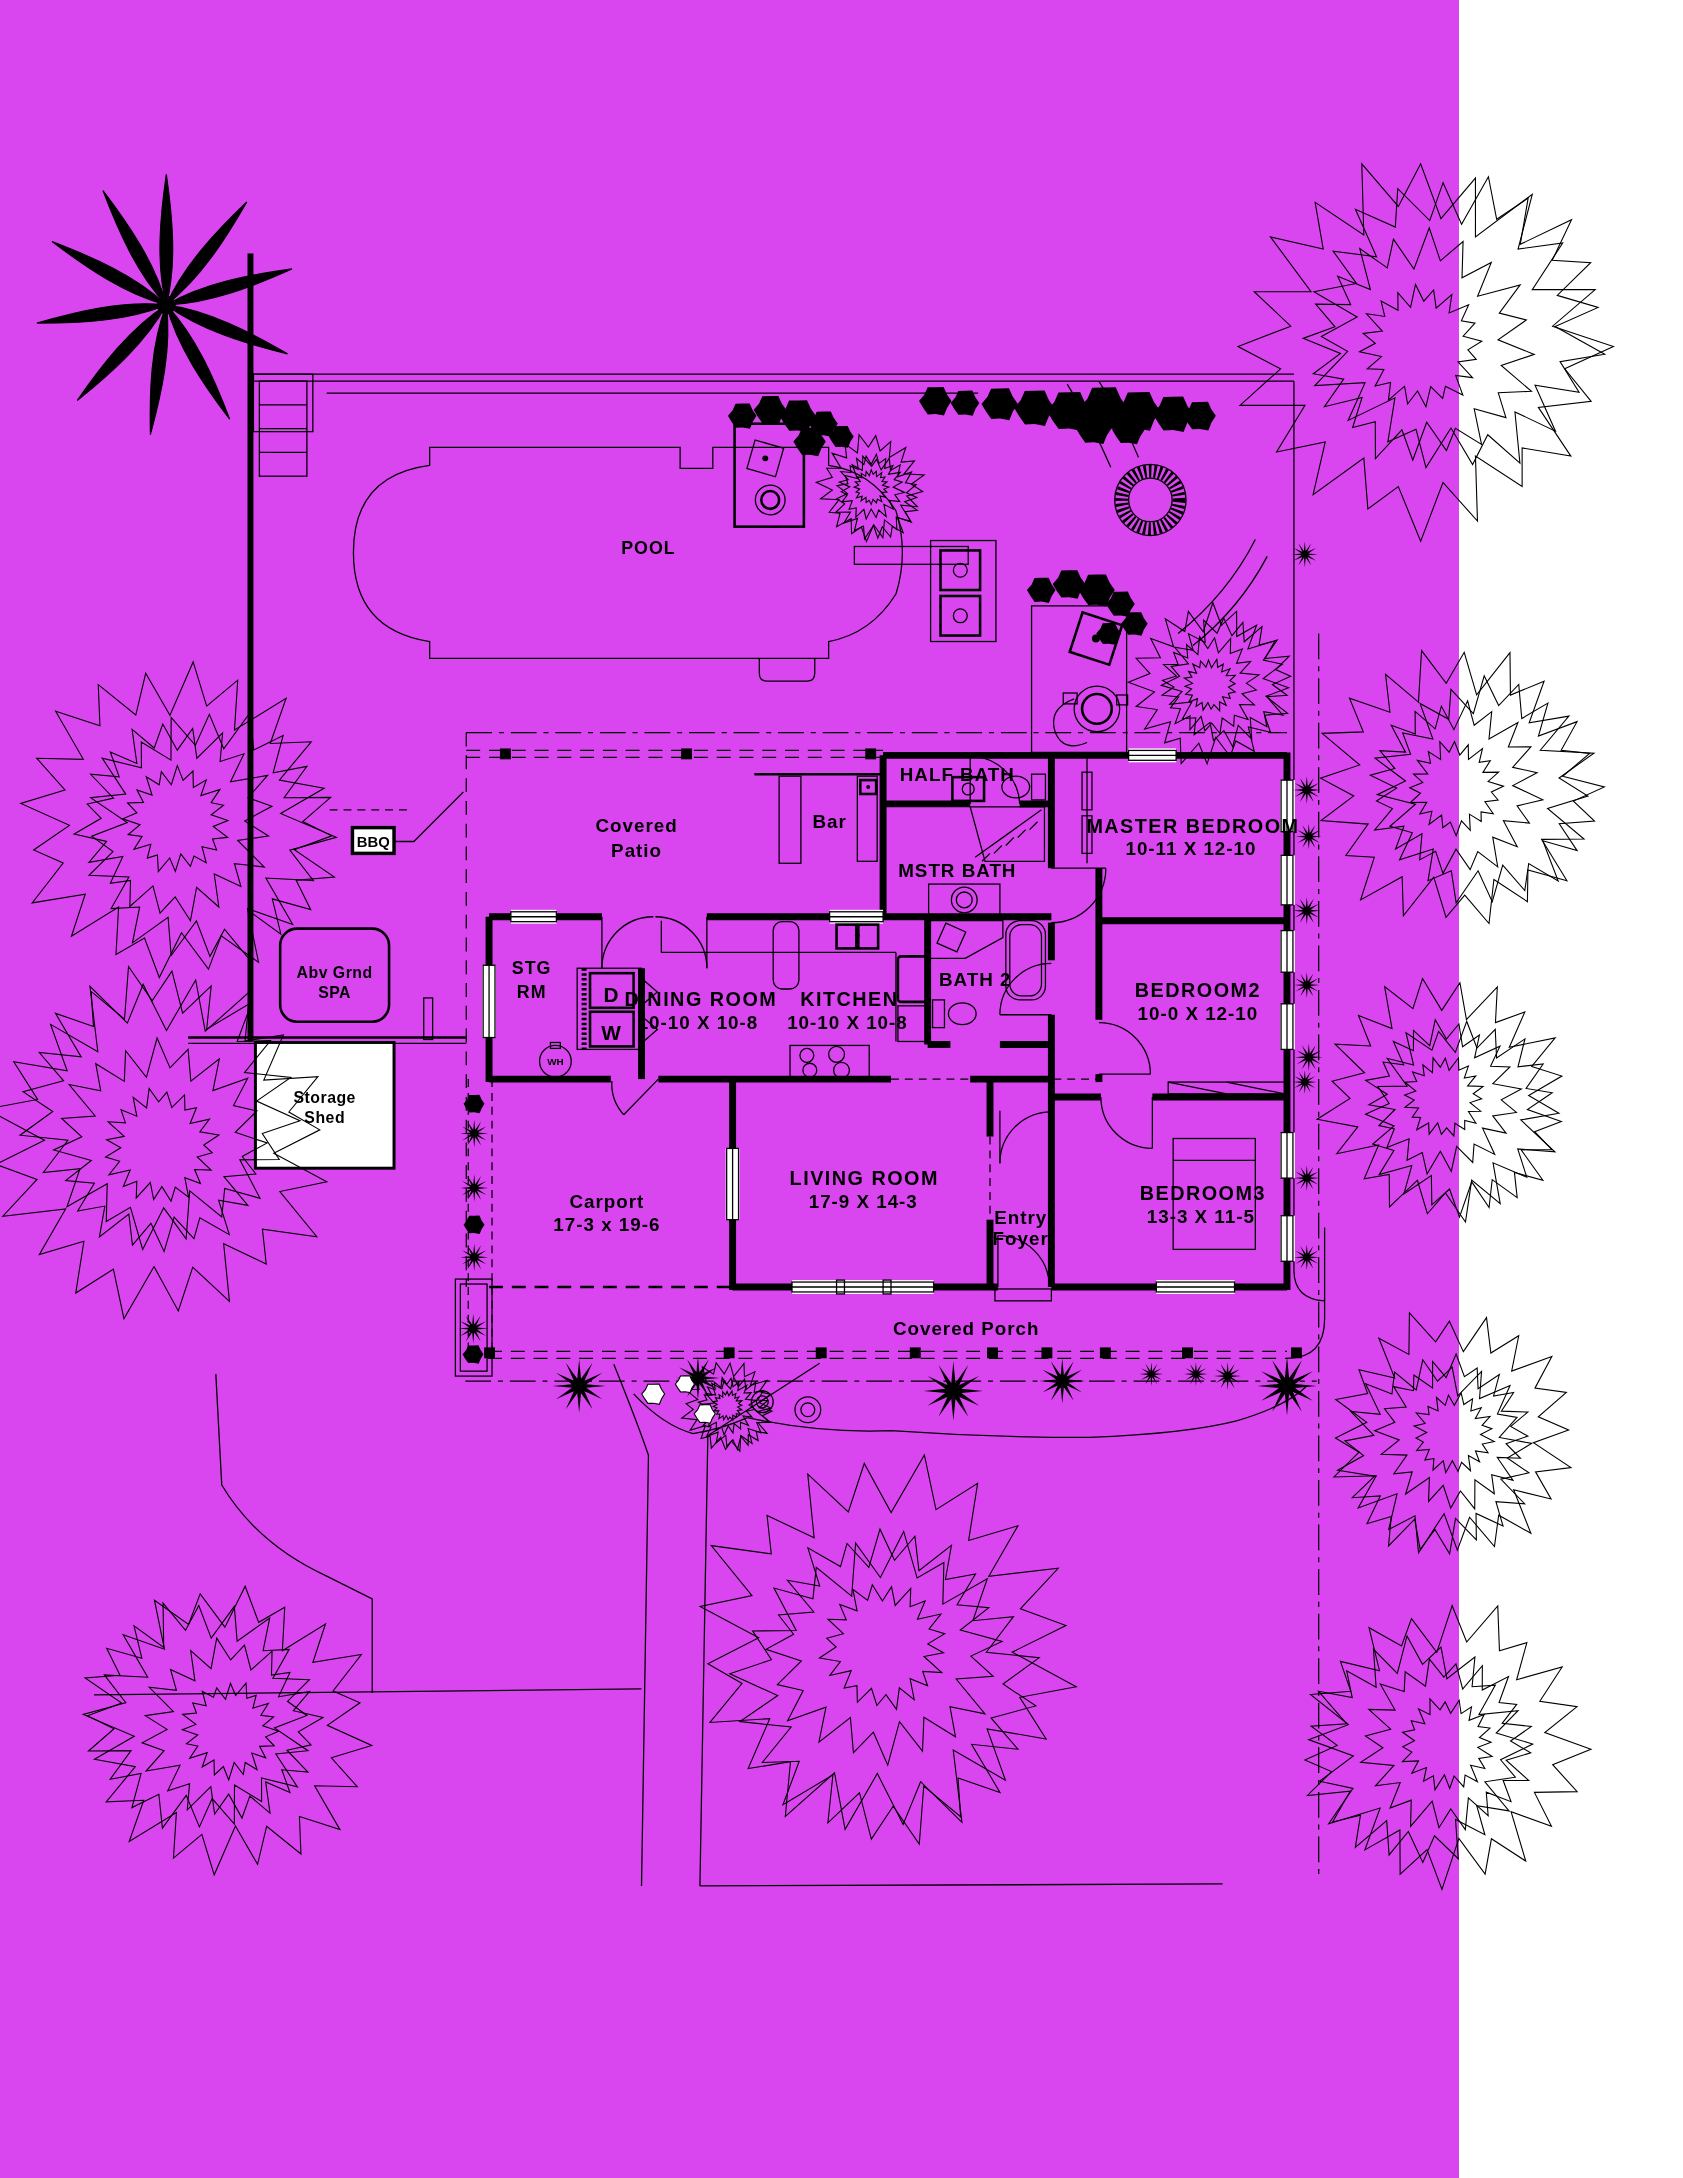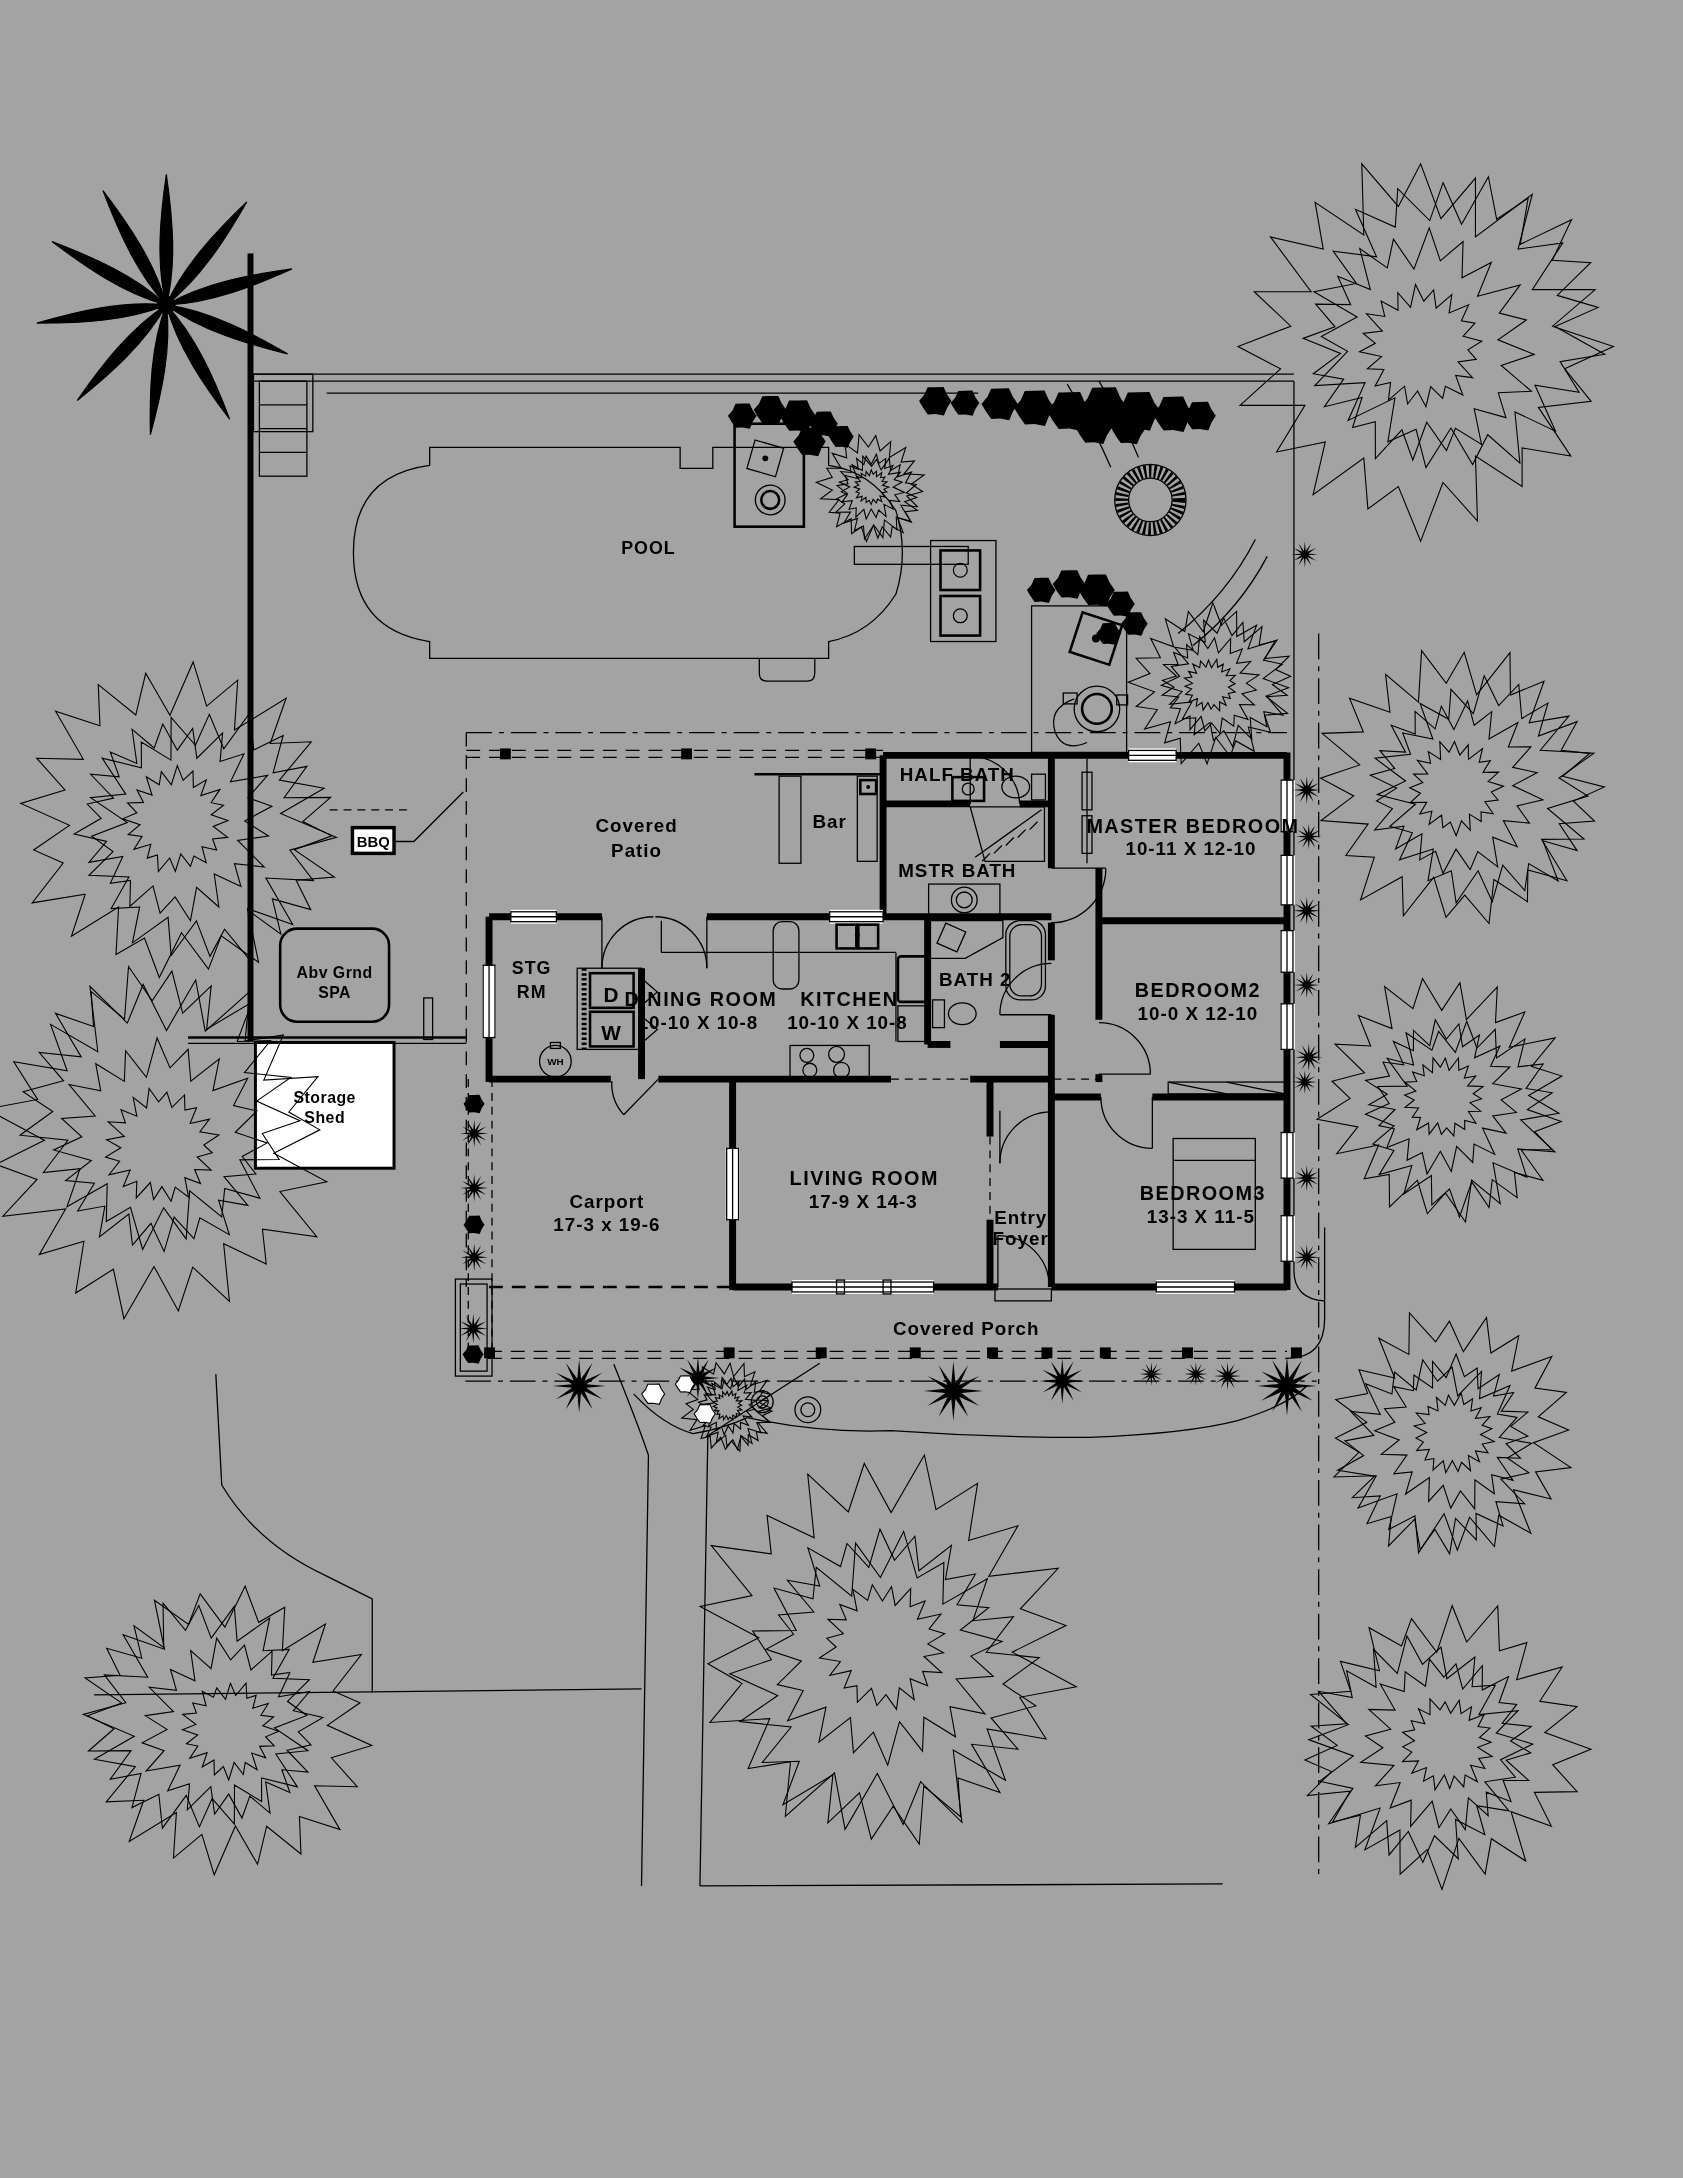--- a/index.html
+++ b/index.html
@@ -1,16 +1,16 @@
 <!DOCTYPE html>
 <html><head>
 <meta charset="utf-8">
 <style>
   html,body{margin:0;padding:0;background:#ffffff;}
-  #sheet{width:1683px;height:2178px;position:relative;background:#a3a3a3;}
+  #sheet{width:1459px;height:2178px;position:relative;background:#d946ef;}
   svg{display:block;}
   .thin{stroke:#000;stroke-width:1.3;fill:none;}
   .med{stroke:#000;stroke-width:2.6;fill:none;}
   .wall{stroke:#000;stroke-width:7;fill:none;}
   .dash2{stroke-dasharray:14 9;}
   .dash3{stroke-dasharray:8 6;}
   .dashdot{stroke-dasharray:26 7 5 7;}
   .winmask{fill:#fff;stroke:none;}
   .blackfill{fill:#000;stroke:none;}
   .lbl{font-family:"Liberation Sans",sans-serif;font-weight:bold;fill:#000;text-anchor:middle;}

